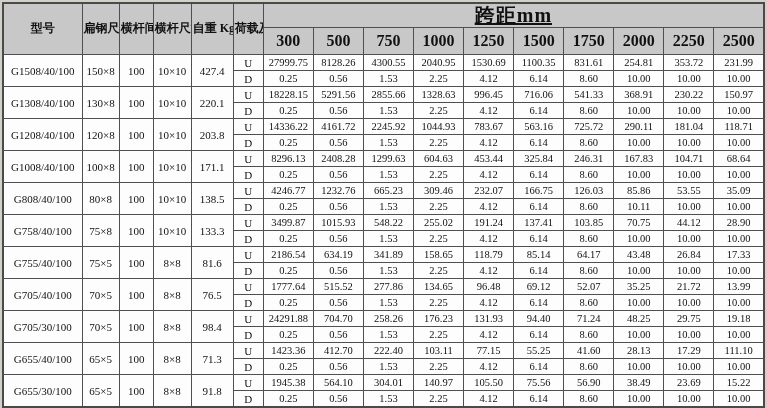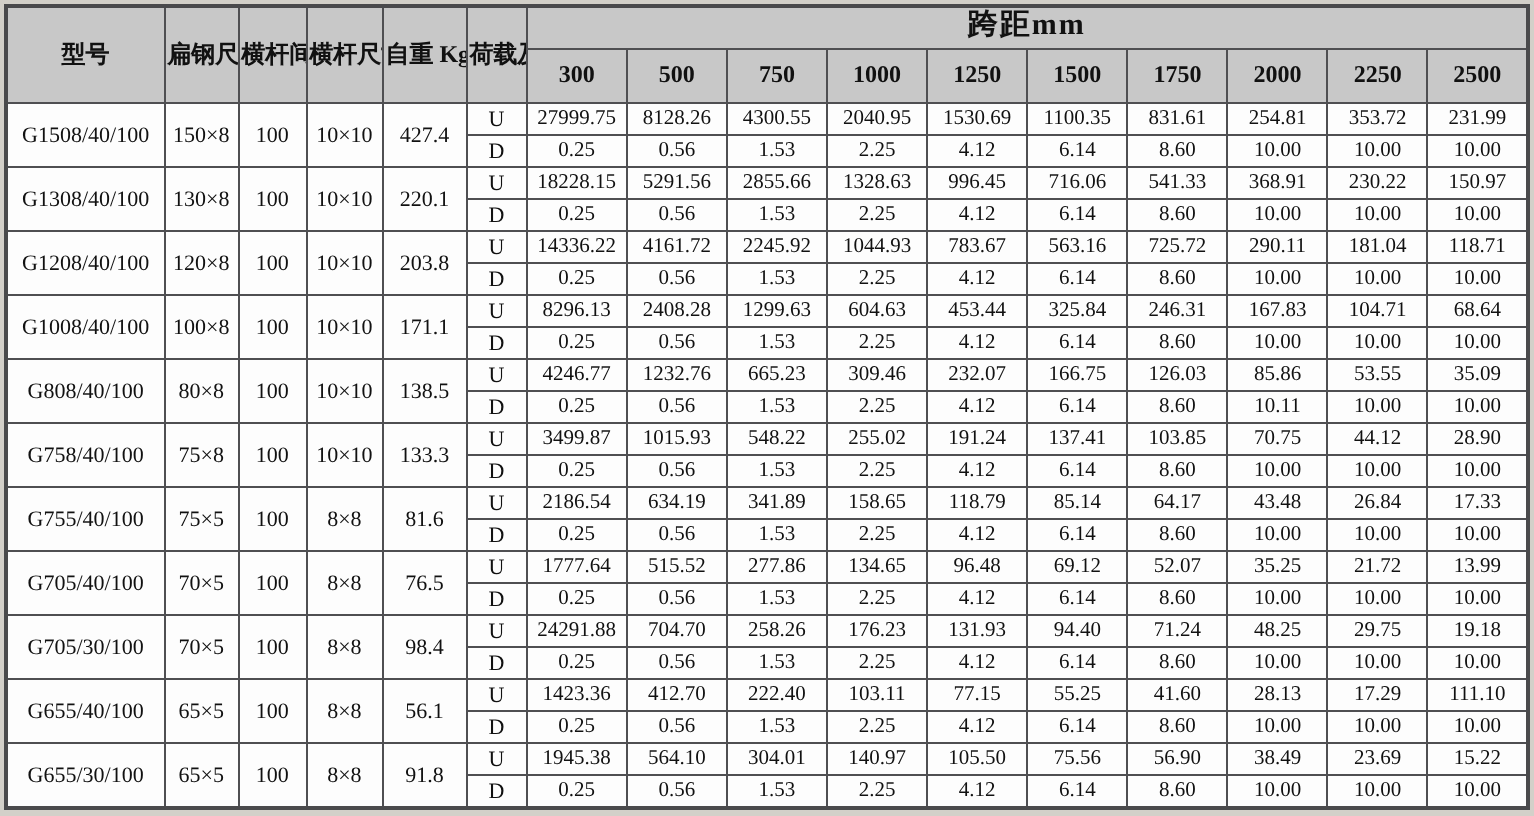--- a/index.html
+++ b/index.html
@@ -27,22 +27,22 @@
     overflow:hidden;
     white-space:nowrap;
   }
   thead th{
     background:#c8c8c8;
     font-weight:bold;
     font-size:12px;
     white-space:normal;
     line-height:1.15;
   }
-  th.span-title{font-size:15px;letter-spacing:1px;height:20px;}
-  tr.span-row th{height:26px;font-size:12px;}
+  th.span-title{font-size:20px;letter-spacing:1px;height:20px;text-decoration:underline;}
+  tr.span-row th{height:26px;font-size:16px;}
   tbody td{
     font-size:10.5px;
     height:15px;
     background:#fdfdfd;
   }
   td.model-cell{
     text-align:left;
     padding-left:2px;
     font-size:11px;
   }
@@ -373,21 +373,21 @@
           <td>8.60</td>
           <td>10.00</td>
           <td>10.00</td>
           <td>10.00</td>
         </tr>
         <tr>
           <td rowspan="2" class="model-cell">G655/40/100</td>
           <td rowspan="2" class="dim-cell">65×5</td>
           <td rowspan="2" class="dim-cell">100</td>
           <td rowspan="2" class="dim-cell">8×8</td>
-          <td rowspan="2" class="dim-cell">56.1</td>
+          <td rowspan="2" class="dim-cell">71.3</td>
           <td class="ud-cell">U</td>
           <td>1423.36</td>
           <td>412.70</td>
           <td>222.40</td>
           <td>103.11</td>
           <td>77.15</td>
           <td>55.25</td>
           <td>41.60</td>
           <td>28.13</td>
           <td>17.29</td>

